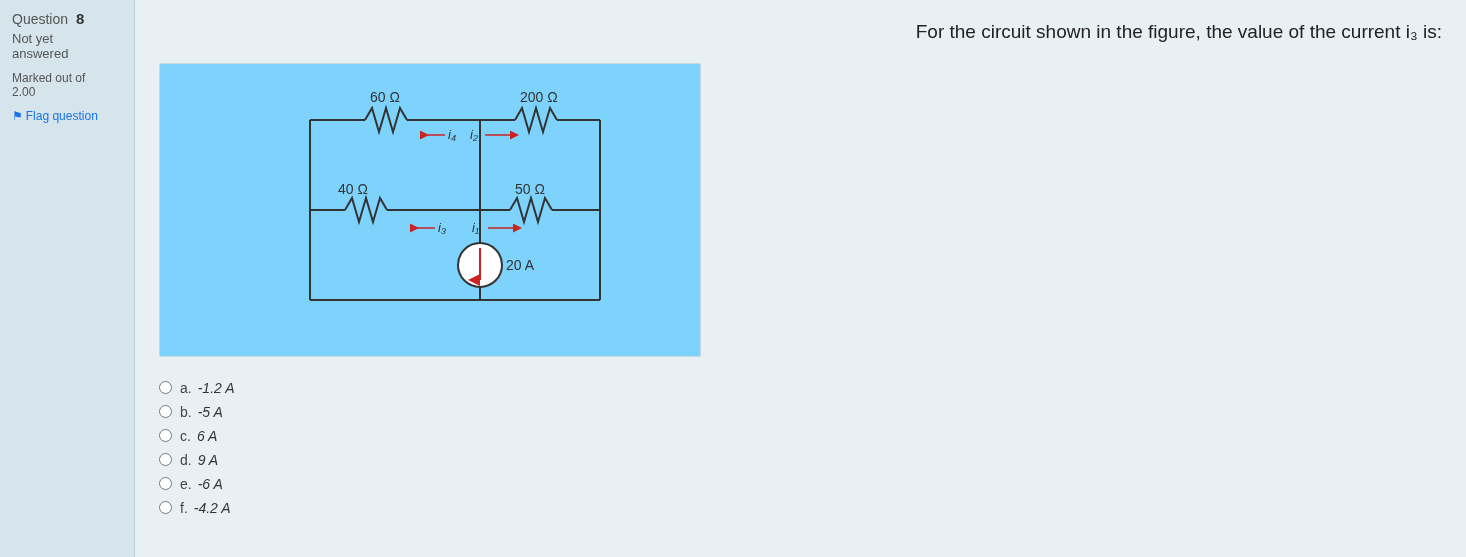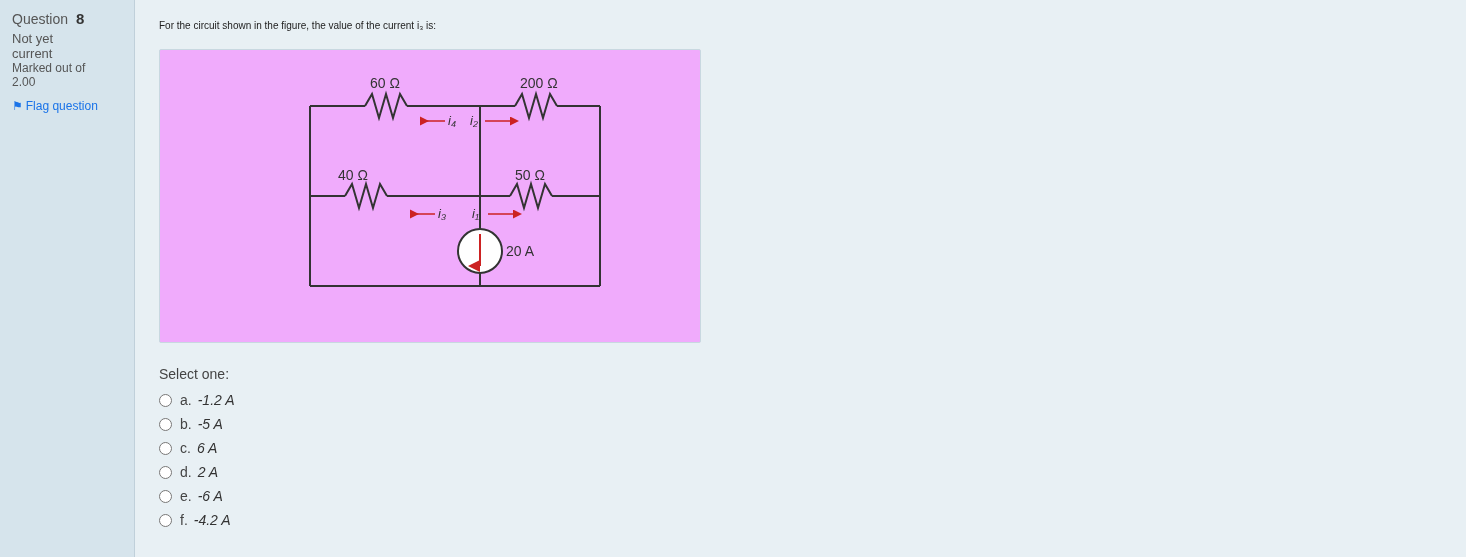--- a/index.html
+++ b/index.html
@@ -20,28 +20,29 @@
       border-right: 1px solid #c0d0da;
     }
 
     .main-content {
       flex: 1;
       padding: 18px 24px;
       background-color: #e8f0f4;
     }
 
     .question-text {
-      font-size: 10px;
+      font-size: 19px;
       color: #222;
       margin-bottom: 16px;
       line-height: 1.5;
+      text-align: right;
     }
 
     .circuit-container {
-      background: #f0abfc;
+      background: #7dd3fc;
       border: 1px solid #c8d8e0;
       border-radius: 2px;
       padding: 16px 20px;
       display: inline-block;
       margin-bottom: 20px;
     }
 
     
     .circuit-svg {
       display: block;
@@ -80,23 +81,23 @@
 </head>
 <body>
 
 <div class="sidebar">
   <div style="margin-bottom:4px;">
     <span style="font-size:14px;color:#555;">Question</span>
     <span style="font-size:15px;font-weight:bold;color:#333;margin-left:4px;">8</span>
   </div>
   <div style="font-size:13px;color:#555;margin-top:4px;">
     <span>Not yet</span><br>
-    <span>current</span>
-  </div>
-  <div style="font-size:12px;color:#555;">
+    <span>answered</span>
+  </div>
+  <div style="font-size:12px;color:#555;margin-top:10px;">
     <span>Marked out of</span><br>
     <span>2.00</span>
   </div>
   <div style="font-size:12px;color:#1a73e8;margin-top:10px;cursor:pointer;display:flex;align-items:center;gap:3px;">
     <span style="font-size:12px;">⚑</span>
     <span>Flag question</span>
   </div>
 </div>
 
 <div class="main-content">
@@ -173,42 +174,41 @@
           <path d="M0,0 L6,3 L0,6 Z" fill="#cc2222"></path>
         </marker>
         <marker id="arrowDownRed" markerWidth="8" markerHeight="8" refX="3" refY="0" orient="auto">
           <path d="M0,0 L6,0 L3,6 Z" fill="#cc2222"></path>
         </marker>
       </defs>
 
     </svg>
   </div>
 
-  <div class="select-one-label">Select one:</div>
 
   <ul class="options-list">
   <li>
         <input type="radio" name="answer" value="-1.2 A" style="">
         <span class="option-letter">a.</span>
         <span class="option-value">-1.2 A</span>
       </li>
       <li>
         <input type="radio" name="answer" value="-4 A" style="">
         <span class="option-letter">b.</span>
         <span class="option-value">-5 A</span>
       </li>
       <li>
         <input type="radio" name="answer" value="6 A" style="">
         <span class="option-letter">c.</span>
         <span class="option-value">6 A</span>
       </li>
       <li>
         <input type="radio" name="answer" value="4 A" style="">
         <span class="option-letter">d.</span>
-        <span class="option-value">2 A</span>
+        <span class="option-value">9 A</span>
       </li>
       <li>
         <input type="radio" name="answer" value="-6 A" style="">
         <span class="option-letter">e.</span>
         <span class="option-value">-6 A</span>
       </li>
       <li>
         <input type="radio" name="answer" value="-7.5 A" style="">
         <span class="option-letter">f.</span>
         <span class="option-value">-4.2 A</span>

